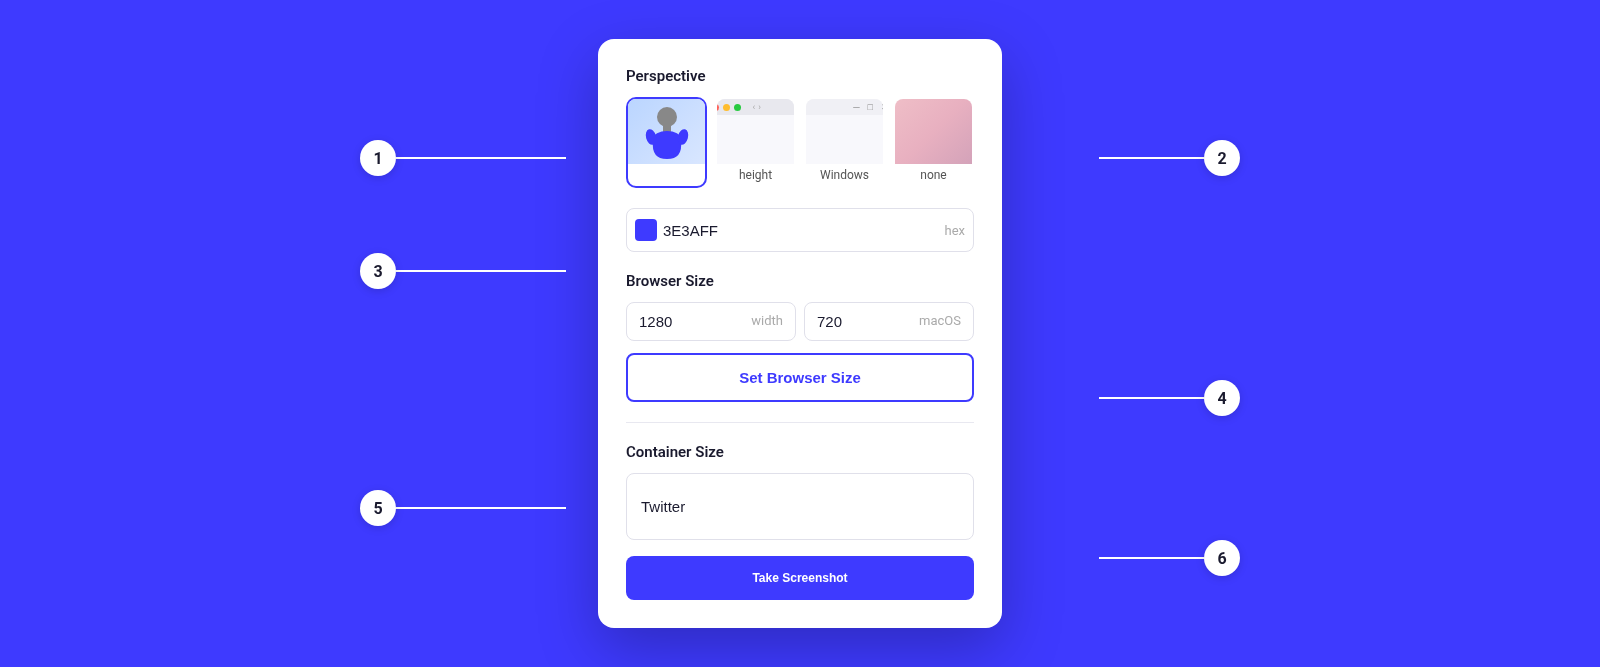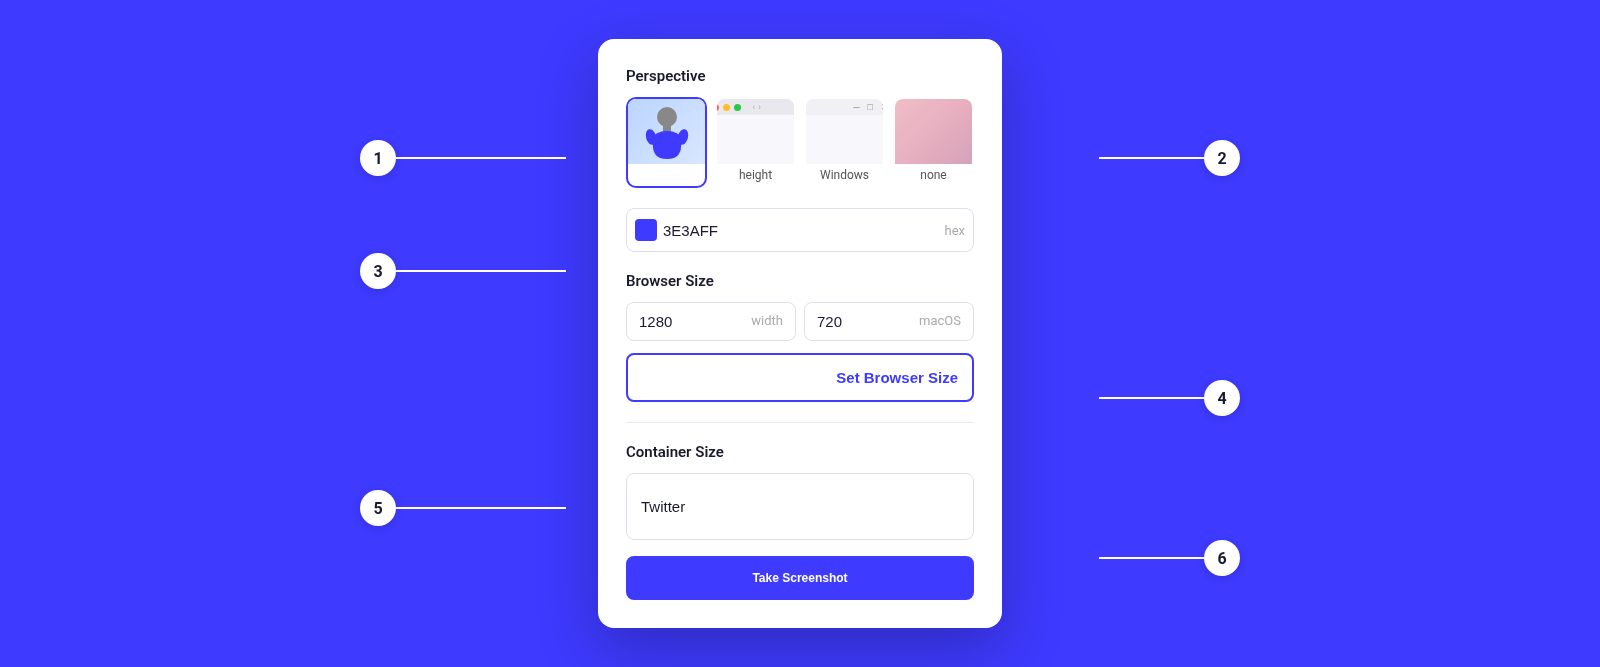--- a/index.html
+++ b/index.html
@@ -200,21 +200,21 @@
     .set-browser-btn {
       width: 100%;
       padding: 14px;
       border: 2px solid #3E3AFF;
       background: transparent;
       color: #3E3AFF;
       font-size: 15px;
       font-weight: 600;
       border-radius: 8px;
       cursor: pointer;
-      text-align: right;
+      text-align: center;
     }
 
     .divider {
       height: 1px;
       background: #e8e8f0;
       margin: 20px 0;
     }
 
     
     .container-size-section {

